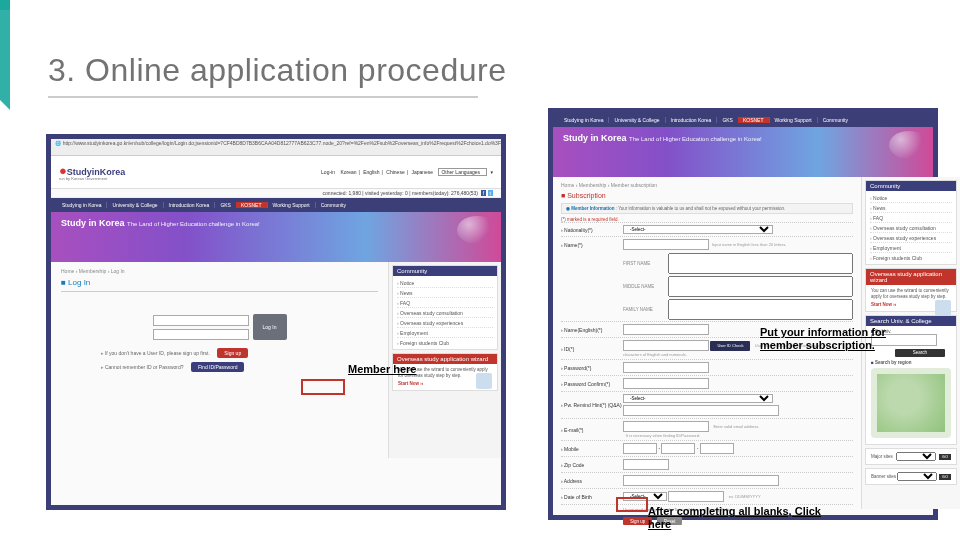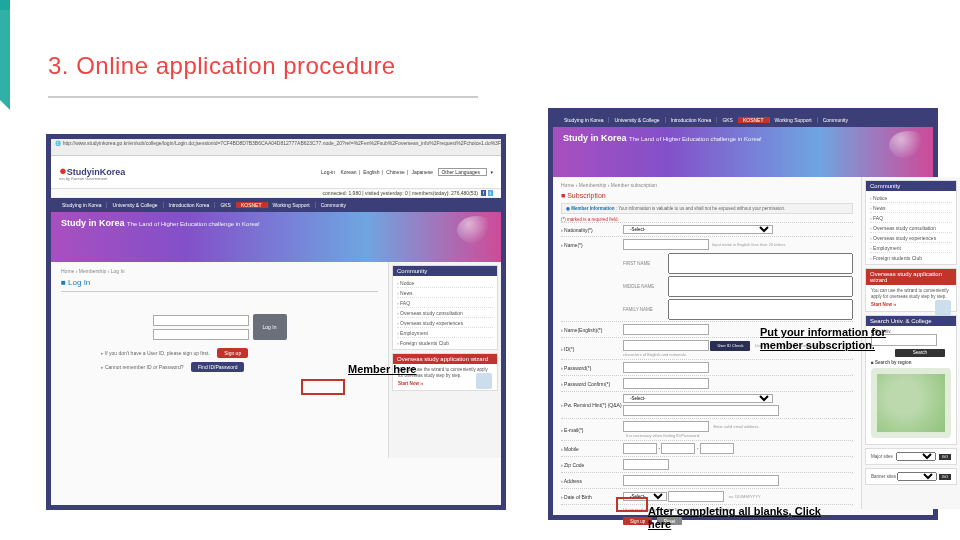--- a/index.html
+++ b/index.html
@@ -1,18 +1,18 @@
 <!DOCTYPE html>
 <html><head>
 <meta charset="utf-8">
 <style>
   html,body{margin:0;padding:0;width:960px;height:540px;font-family:"Segoe UI",Arial,sans-serif;background:#fff;overflow:hidden;color:#222}
   .deco{position:absolute}
   .deco .tri{position:absolute;width:0;height:0;border-style:solid}
-  .title{position:absolute;left:48px;top:52px;font-size:24px;color:#ef4444;font-weight:300;letter-spacing:.5px}
+  .title{position:absolute;left:48px;top:52px;font-size:32px;color:#737373;font-weight:300;letter-spacing:.5px}
   .title .num{font-weight:400}
   .hr{position:absolute;left:48px;top:96px;width:430px;height:2px;background:#ccc}
   .shot{position:absolute;border:5px solid #3b3e77;background:#fafafa;box-sizing:border-box}
   .shot1{left:46px;top:134px;width:460px;height:376px}
   .shot2{left:548px;top:108px;width:390px;height:412px}
   .addr{height:14px;background:#eee;border-bottom:1px solid #ccc;font-size:5px;color:#555;padding:1px 4px;white-space:nowrap;overflow:hidden}
   .toprow{display:flex;align-items:center;height:28px;padding:2px 8px;border-bottom:1px solid #ddd;background:#fff}
   .logo{font-weight:bold;color:#3a3e7a;font-size:9px;line-height:1}
   .logo .dot{color:#d33;font-size:13px}
   .logo small{display:block;font-size:4px;color:#777;font-weight:normal}

